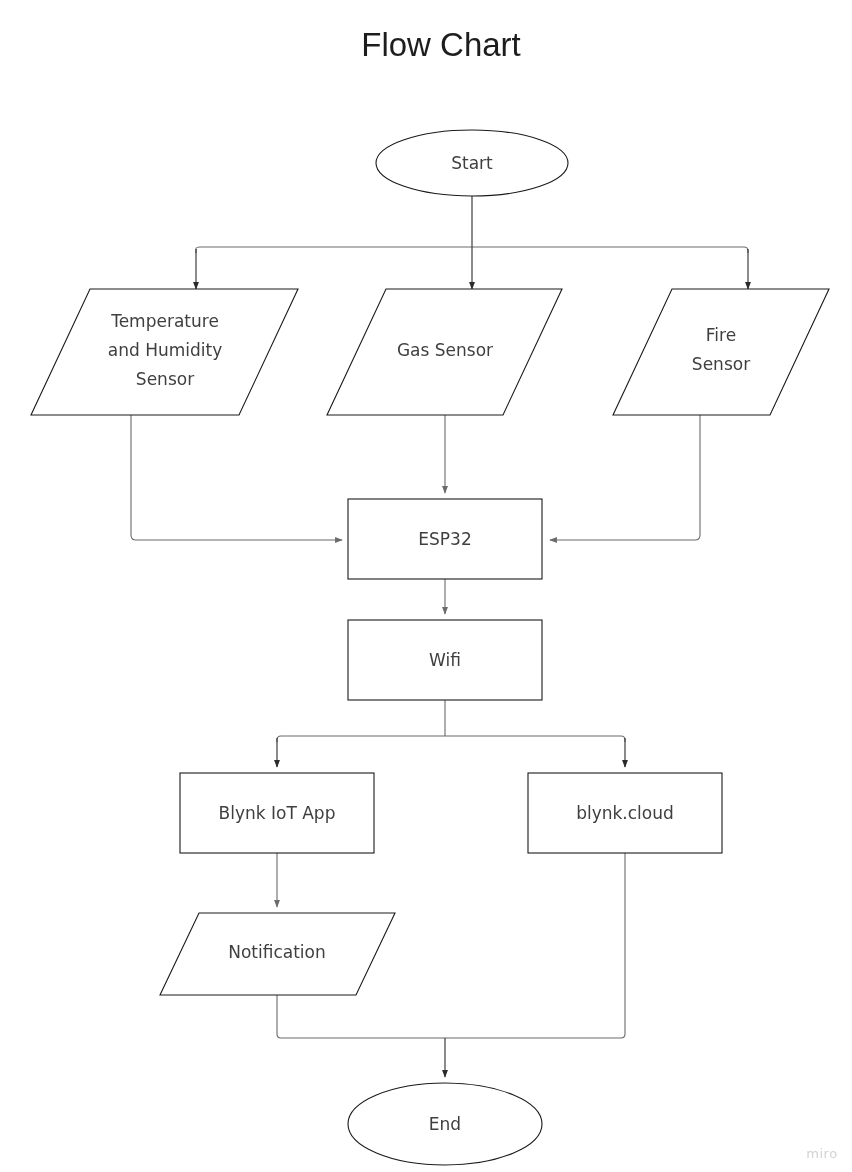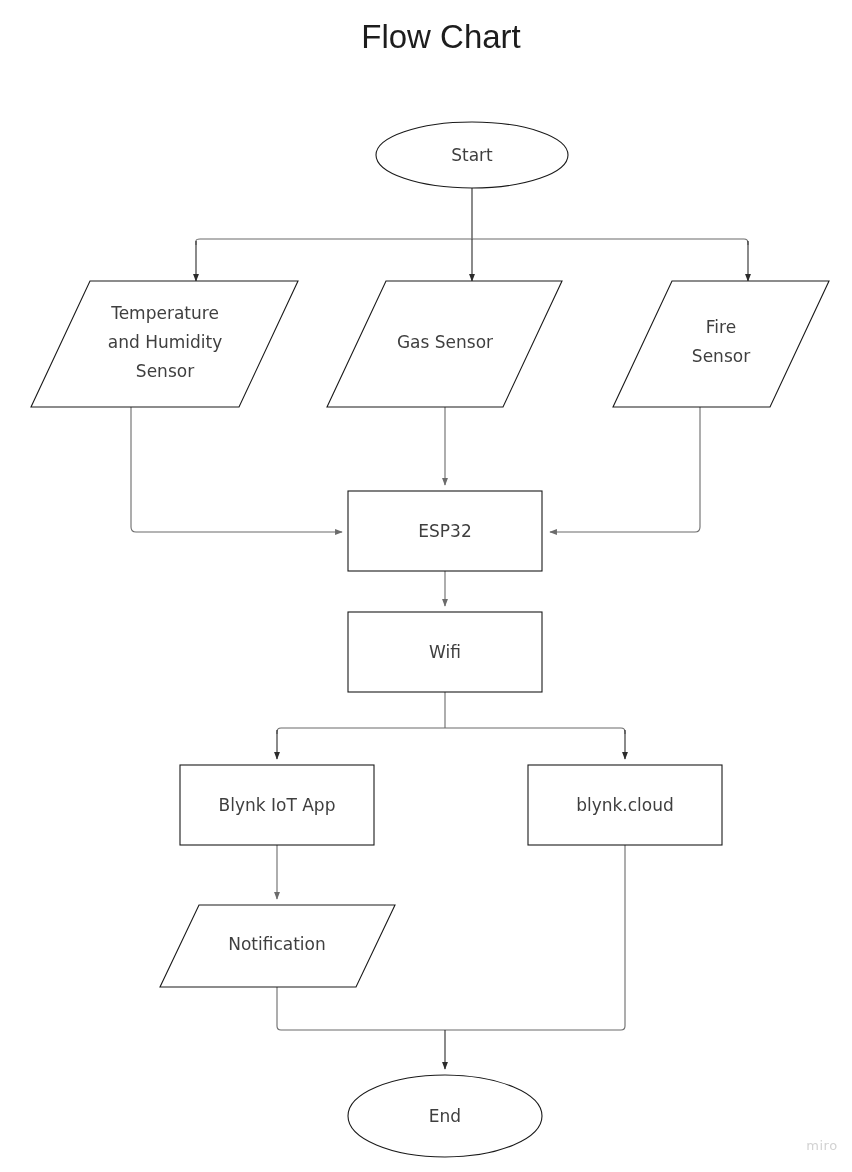--- a/index.html
+++ b/index.html
@@ -10,21 +10,21 @@
   }
   body {
     width: 852px;
     height: 1172px;
     position: relative;
     overflow: hidden;
     font-family: "DejaVu Sans", sans-serif;
   }
   #flow-root {
     position: absolute;
-    left: 0; top: 0;
+    left: 0; top: 8px;
     width: 852px;
     height: 1120px;
     text-align: center;
   }
   svg.canvas {
     display: block;
     width: 852px;
     height: 1172px;
   }
   .shape-stroke {

